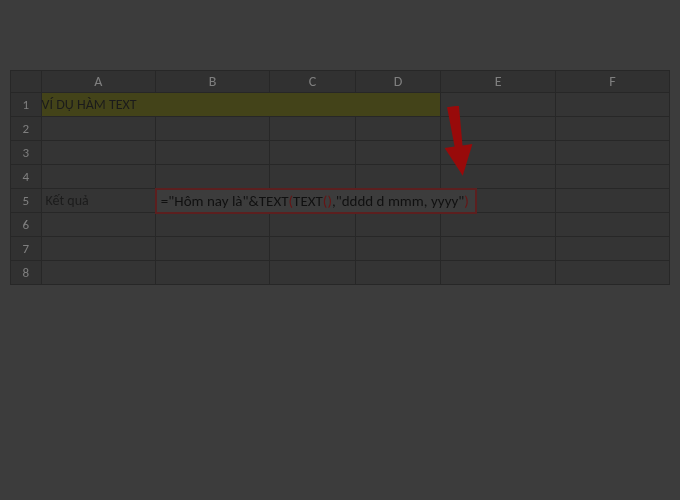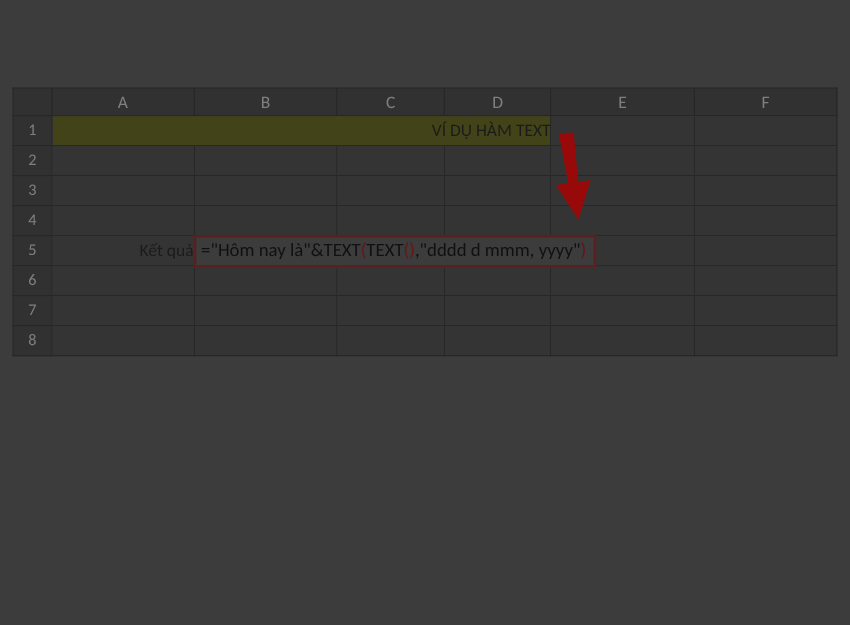--- a/index.html
+++ b/index.html
@@ -51,30 +51,29 @@
   .col-B { width: 112px; }
   .col-C { width: 84px; }
   .col-D { width: 84px; }
   .col-E { width: 112px; }
   .col-F { width: 112px; }
 
   td { background: #3f3f3f; position: relative; }
 
   .merged-title {
     background: #555517 !important;
-    text-align: right;
+    text-align: left;
     color: #141400;
     font-size: 15px;
   }
 
   .label-cell {
     padding-left: 4px;
     color: #0d0d0d;
     font-size: 15px;
-    text-align: right;
   }
 
   .formula-wrap {
     position: absolute;
     top: -1px;
     left: -1px;
     height: 26px;
     background: #4a4a4a;
     border: 2px solid #7a1f1f;
     white-space: nowrap;

